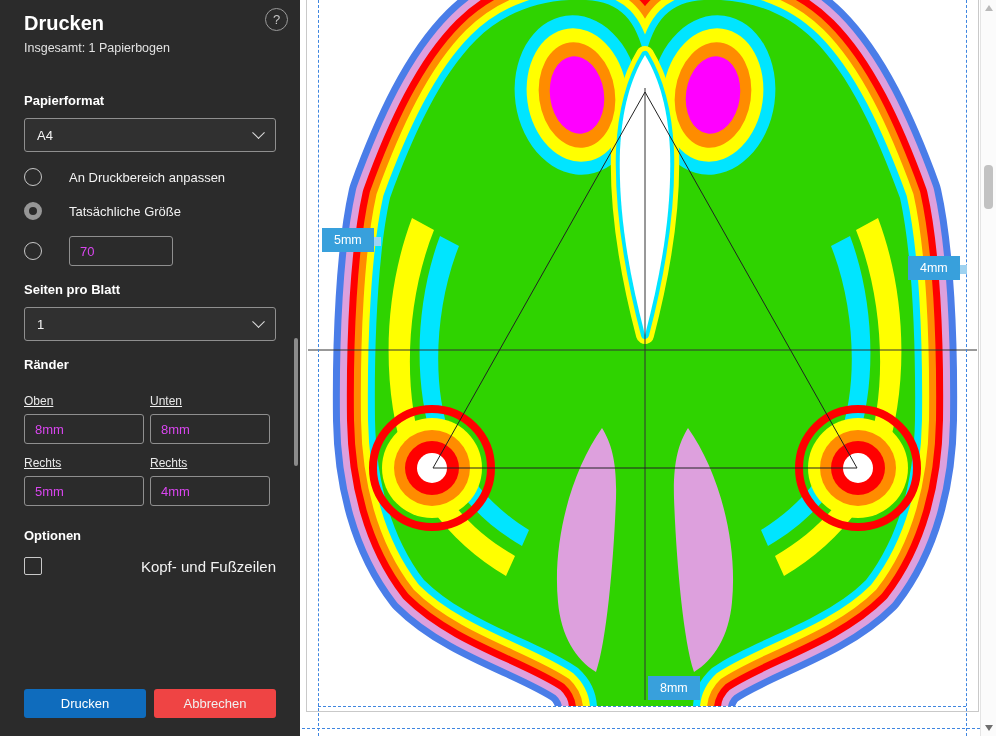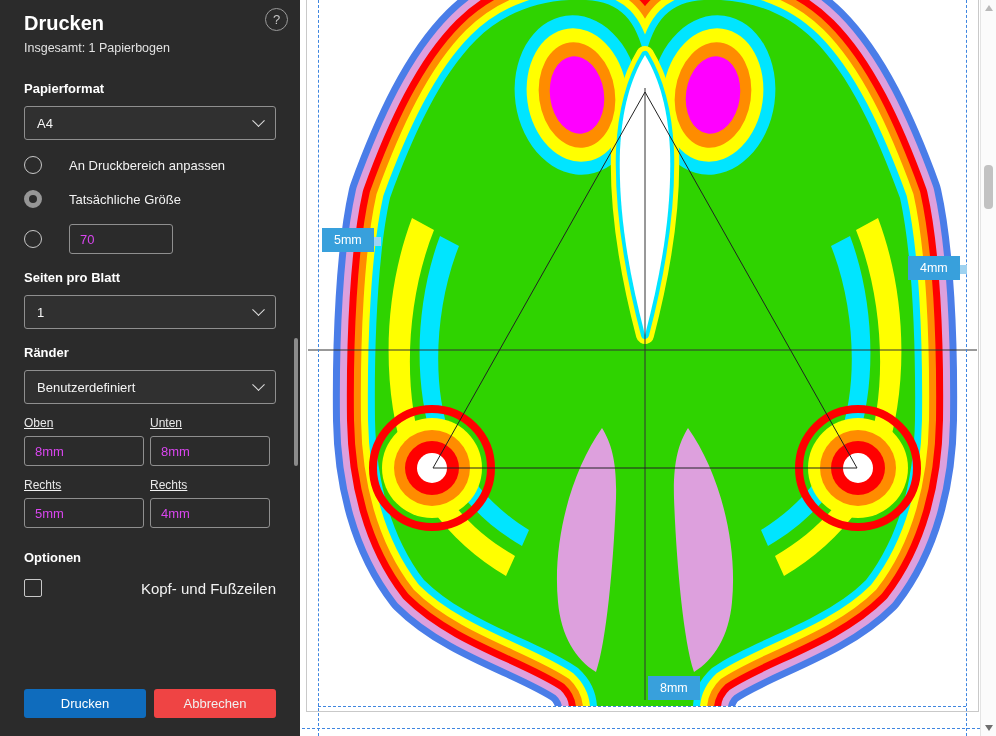--- a/index.html
+++ b/index.html
@@ -6,21 +6,21 @@
   body{width:996px;height:736px;overflow:hidden;position:relative;}
 
   
   .sidebar{position:absolute;left:0;top:0;width:300px;height:736px;background:#2b2b2b;color:#f2f2f2;box-sizing:border-box;}
   .sb-header{position:relative;padding:12px 24px 10px 24px;}
   .sb-title{font-size:20px;font-weight:bold;color:#ffffff;}
   .sb-subtitle{font-size:12.5px;color:#e2e2e2;margin-top:6px;}
   .help{position:absolute;top:8px;right:12px;width:21px;height:21px;border:1.5px solid #9a9a9a;border-radius:50%;color:#c5c5c5;font-size:13px;display:flex;align-items:center;justify-content:center;cursor:pointer;}
   .sb-content{padding:4px 24px 0 24px;position:relative;}
   .sec-label{font-size:13px;font-weight:bold;color:#ffffff;margin:16px 0 10px 0;}
-  .sec-label.first{margin-top:12px;}
+  .sec-label.first{margin-top:24px;}
   .select{height:34px;border:1px solid #8f8f8f;border-radius:3px;background:#303030;display:flex;align-items:center;justify-content:space-between;padding:16px 12px;font-size:13px;color:#f5f5f5;cursor:pointer;box-sizing:border-box;}
   .chevron{width:8px;height:8px;border-right:1.6px solid #dcdcdc;border-bottom:1.6px solid #dcdcdc;transform:rotate(45deg) translate(-2px,-2px);}
   .radio-row{display:flex;align-items:center;gap:27px;margin:16px 0;font-size:13px;}
   .radio{width:18px;height:18px;border-radius:50%;border:1px solid #c8c8c8;box-sizing:border-box;flex:none;cursor:pointer;background:transparent;}
   .radio.selected{border:5px solid #969696;background:#2b2b2b;}
   .txt-input{background:#2b2b2b;border:1px solid #8f8f8f;border-radius:3px;color:#d946ef;height:30px;padding:0 10px;font-size:13px;box-sizing:border-box;outline:none;}
   .custom-scale-input{width:104px;}
   .margin-grid{display:grid;grid-template-columns:120px 120px;column-gap:6px;text-decoration:underline;}
   .mini-label{font-size:12px;color:#e8e8e8;margin:12px 0 6px 0;}
   .margin-grid .txt-input{width:120px;}
@@ -77,24 +77,20 @@
       <input class="txt-input custom-scale-input" value="70" style="">
     </div>
 
     <div class="sec-label">Seiten pro Blatt</div>
     <div class="select">
       <span>1</span>
       <span class="chevron"></span>
     </div>
 
     <div class="sec-label">Ränder</div>
-    <div class="select">
-      <span>Benutzerdefiniert</span>
-      <span class="chevron"></span>
-    </div>
 
     <div class="margin-grid">
       <div>
         <div class="mini-label">Oben</div>
         <input class="txt-input" value="8mm" style="">
       </div>
       <div>
         <div class="mini-label">Unten</div>
         <input class="txt-input" value="8mm" style="">
       </div>

